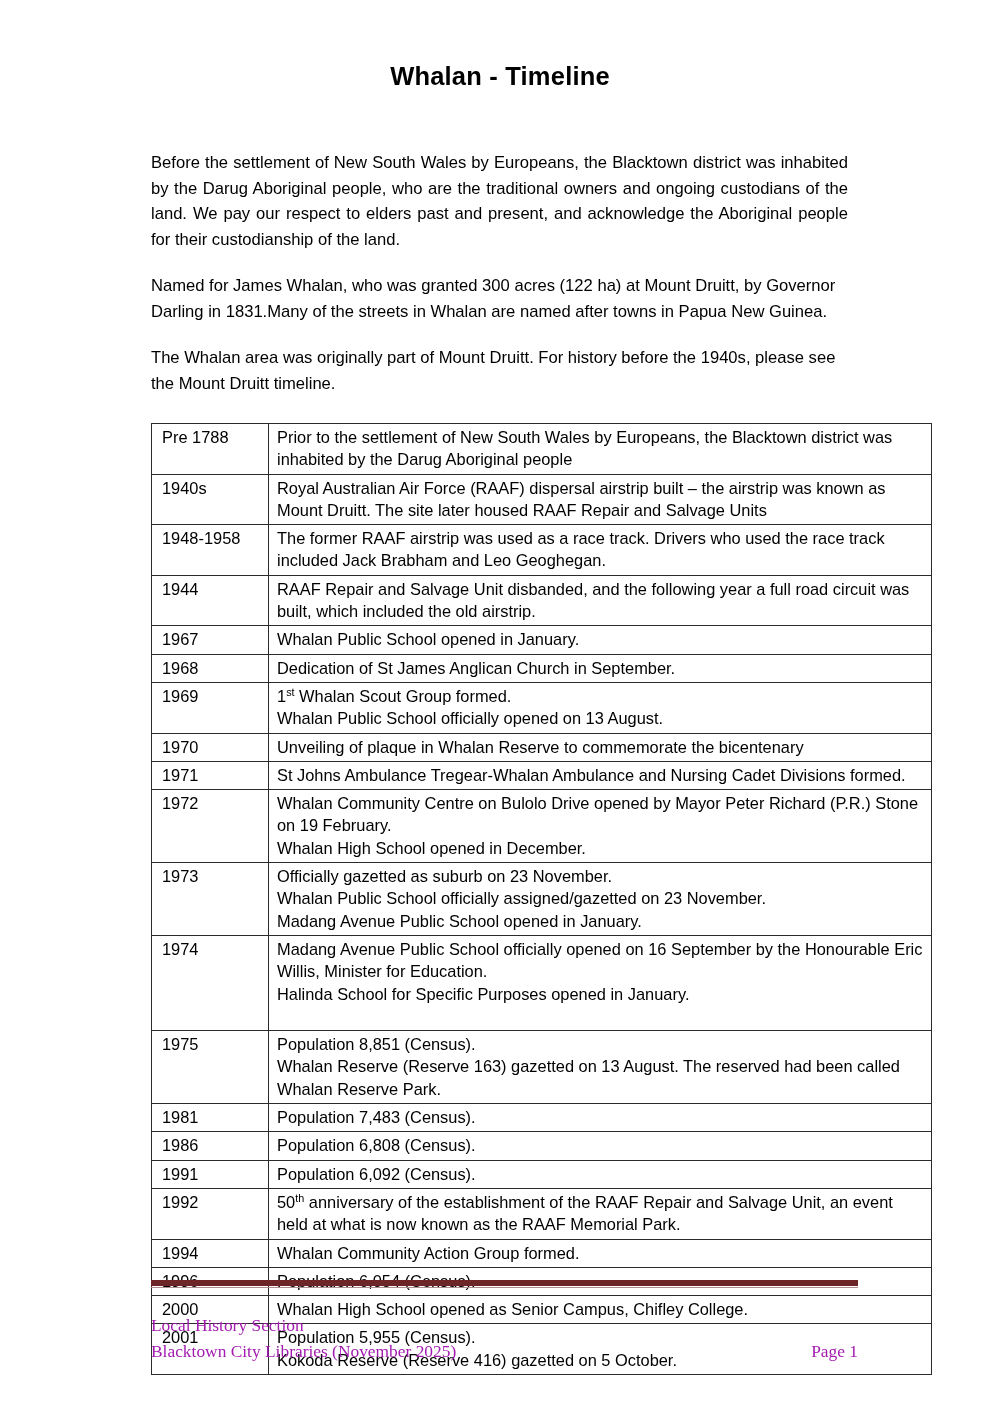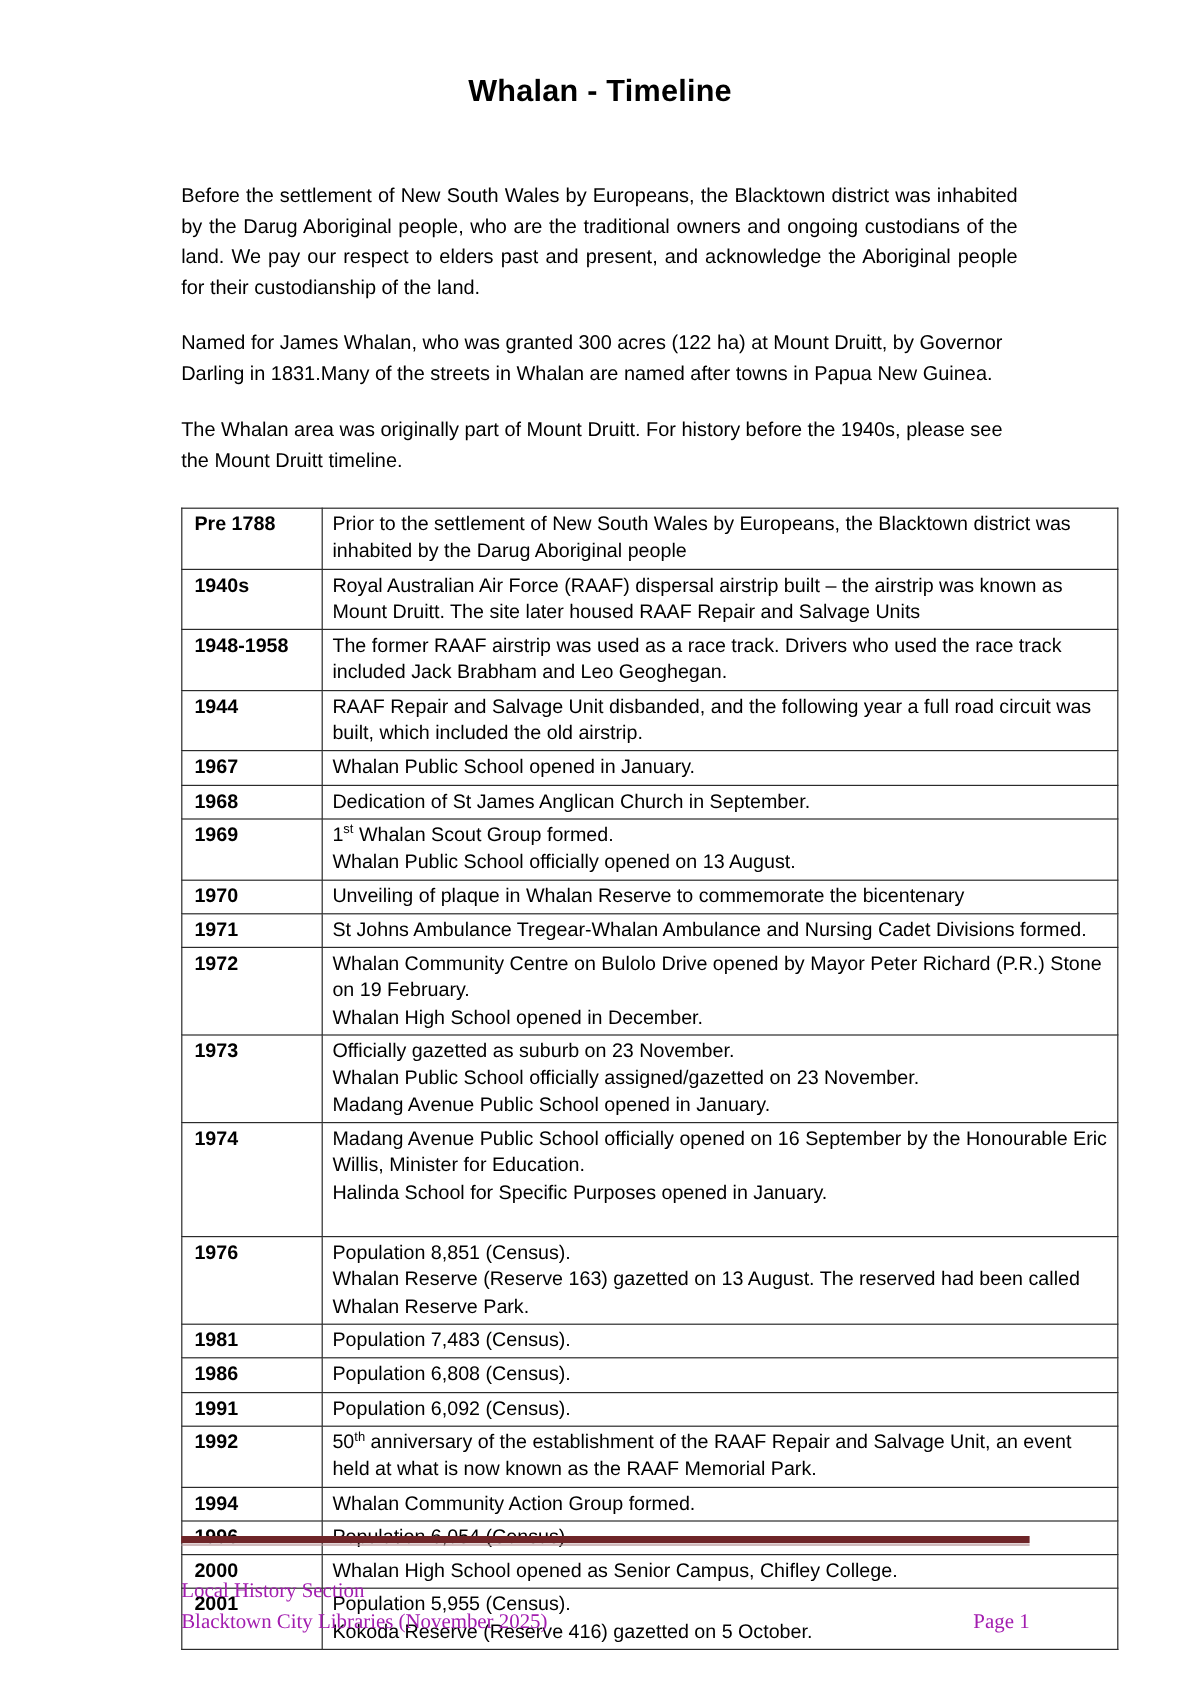--- a/index.html
+++ b/index.html
@@ -66,21 +66,20 @@
     border: 1px solid #2b2b2b;
     font-size: 16.4px;
     line-height: 22.3px;
     vertical-align: top;
     padding: 2px 0 3px 0;
   }
   .timeline-table td.year {
     width: 117px;
     padding-left: 10px;
     white-space: nowrap;
-    font-weight: bold;
   }
   .timeline-table td.event {
     padding-left: 8px;
     padding-right: 5px;
   }
   .event-line { display: block; }
   .event-line.blank { visibility: hidden; }
   sup {
     font-size: 0.66em;
     vertical-align: super;
@@ -214,21 +213,21 @@
         </tr>
         <tr>
           <td class="year">1974</td>
           <td class="event">
             <span class="event-line">Madang Avenue Public School officially opened on 16 September by the Honourable Eric Willis, Minister for Education.</span>
             <span class="event-line">Halinda School for Specific Purposes opened in January.</span>
             <span class="event-line blank">&nbsp;</span>
           </td>
         </tr>
         <tr>
-          <td class="year">1976</td>
+          <td class="year">1975</td>
           <td class="event">
             <span class="event-line">Population 8,851 (Census).</span>
             <span class="event-line">Whalan Reserve (Reserve 163) gazetted on 13 August. The reserved had been called Whalan Reserve Park.</span>
           </td>
         </tr>
         <tr>
           <td class="year">1981</td>
           <td class="event">
             <span class="event-line">Population 7,483 (Census).</span>
           </td>

